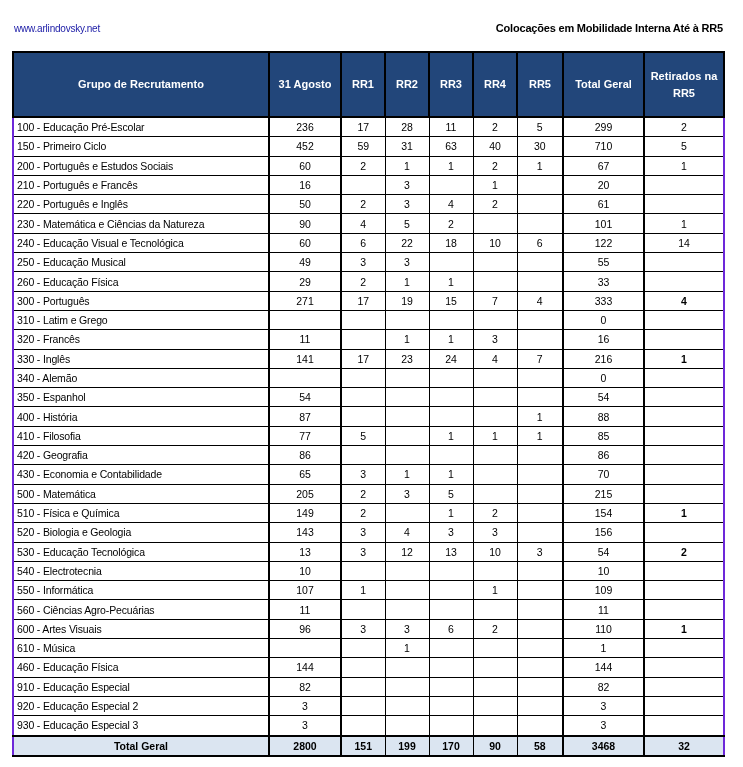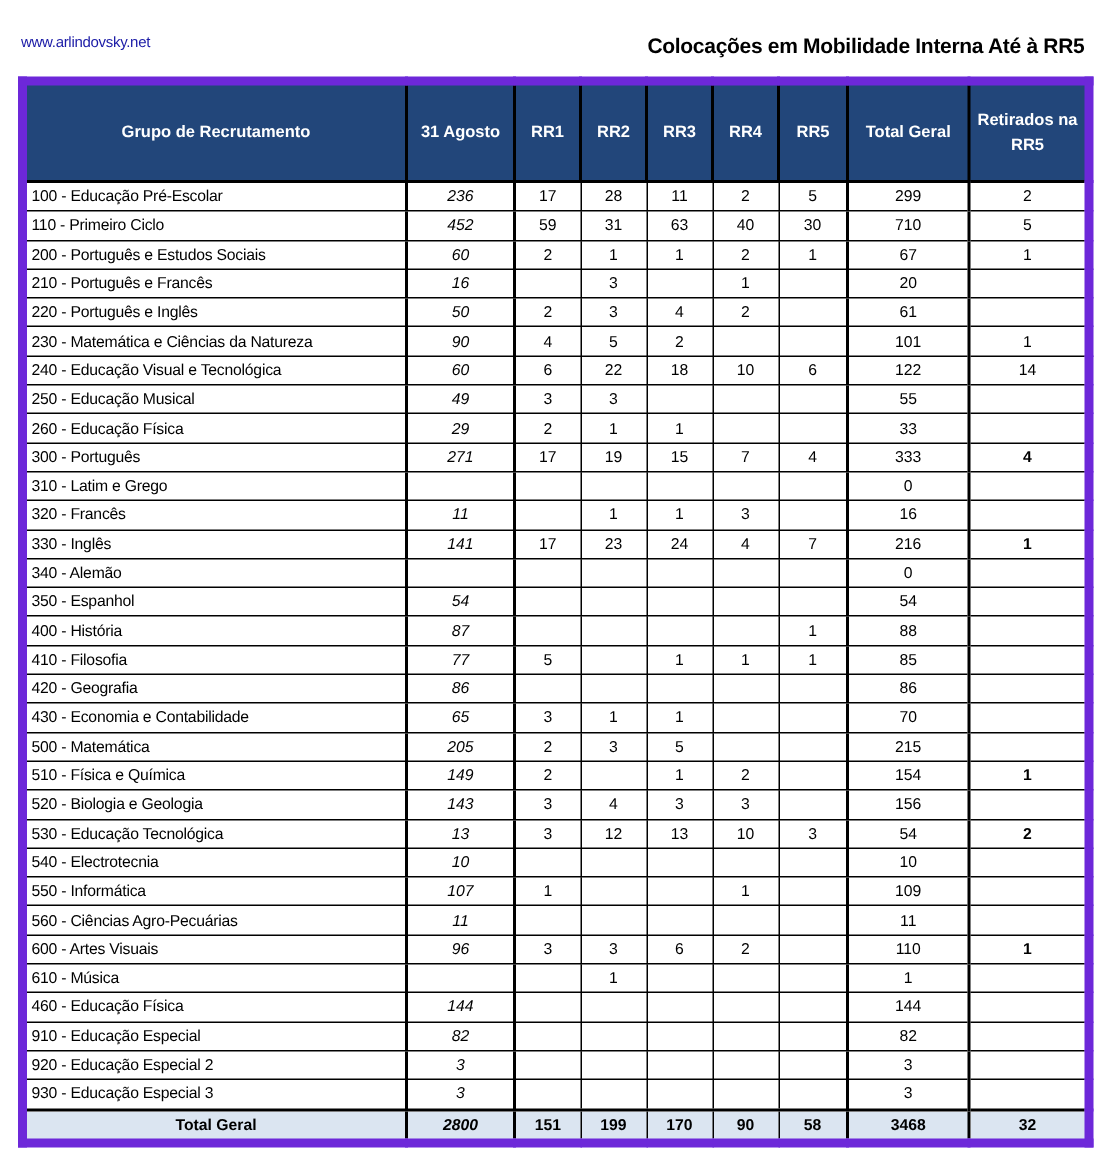--- a/index.html
+++ b/index.html
@@ -1,30 +1,30 @@
 <!DOCTYPE html>
 <html><head>
 <meta charset="utf-8">
 <style>
   html, body { margin:0; padding:0; background:#ffffff; }
   body { width:743px; height:767px; position:relative; font-family:"Liberation Sans", sans-serif; color:#000; overflow:hidden; }
   .site-link { position:absolute; left:14px; top:23px; font-size:10px; color:#1a1aa6; letter-spacing:-0.2px; }
-  .doc-title { position:absolute; right:20px; top:22px; font-size:14px; font-weight:bold; color:#000; letter-spacing:-0.2px; }
+  .doc-title { position:absolute; right:20px; top:22px; font-size:11px; font-weight:bold; color:#000; letter-spacing:-0.2px; }
   table { position:absolute; left:12px; top:51px; border-collapse:collapse; table-layout:fixed; width:711px; font-size:10.5px; }
   col.c0 { width:256px; } col.c1 { width:72px; } col.c2 { width:44px; } col.c3 { width:44px; } col.c4 { width:44px; } col.c5 { width:44px; } col.c6 { width:46px; } col.c7 { width:81px; } col.c8 { width:80px; }
   th { background:#22467a; color:#ffffff; font-weight:bold; height:63px; border:2px solid #000; font-size:11px; padding:0 2px; text-align:center; line-height:17px; }
   td { border:1px solid #000; height:18.3px; padding:0 2px; text-align:center; white-space:nowrap; overflow:hidden; }
   td.name { text-align:left; padding-left:3px; letter-spacing:-0.15px; }
   td.tot { font-weight:normal; }
   td.bold { font-weight:bold; }
   tr.total td { background:#dbe5f1; font-weight:bold; border-top:2px solid #000; border-bottom:2px solid #000; }
   tr.total td.label { text-align:center; }
-  table { border:6px solid #6d28d9; }
+  table { border:2px solid #6d28d9; }
   td:nth-child(1), th:nth-child(1) { border-right:2px solid #000; }
-  td:nth-child(2) { border-right:2px solid #000;font-style:italic; }
+  td:nth-child(2) { border-right:2px solid #000; }
   td:nth-child(7), td:nth-child(8) { border-right:2px solid #000; }
 </style>
 </head>
 <body>
 
 <a class="site-link">www.arlindovsky.net</a>
 <div class="doc-title">Colocações em Mobilidade Interna Até à RR5</div>
 
 <table>
   <colgroup>
@@ -57,21 +57,21 @@
         <td>236</td>
         <td>17</td>
         <td>28</td>
         <td>11</td>
         <td>2</td>
         <td>5</td>
         <td class="tot">299</td>
         <td>2</td>
       </tr>
       <tr>
-        <td class="name">110 - Primeiro Ciclo</td>
+        <td class="name">150 - Primeiro Ciclo</td>
         <td>452</td>
         <td>59</td>
         <td>31</td>
         <td>63</td>
         <td>40</td>
         <td>30</td>
         <td class="tot">710</td>
         <td>5</td>
       </tr>
       <tr>

